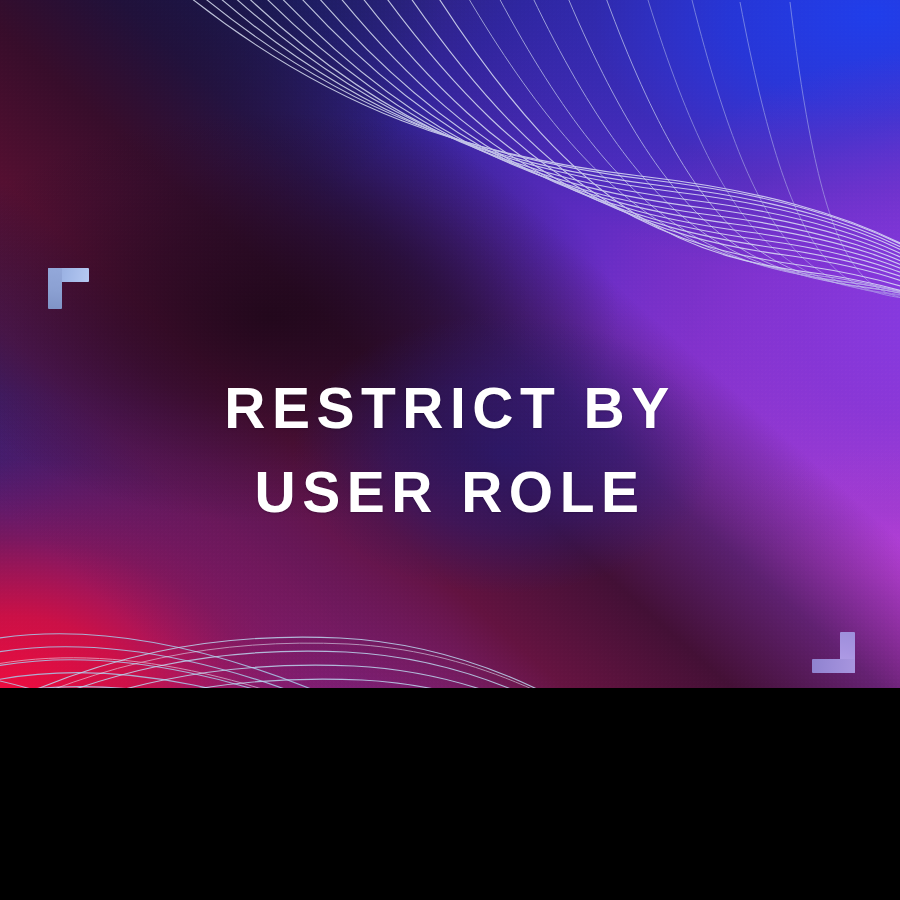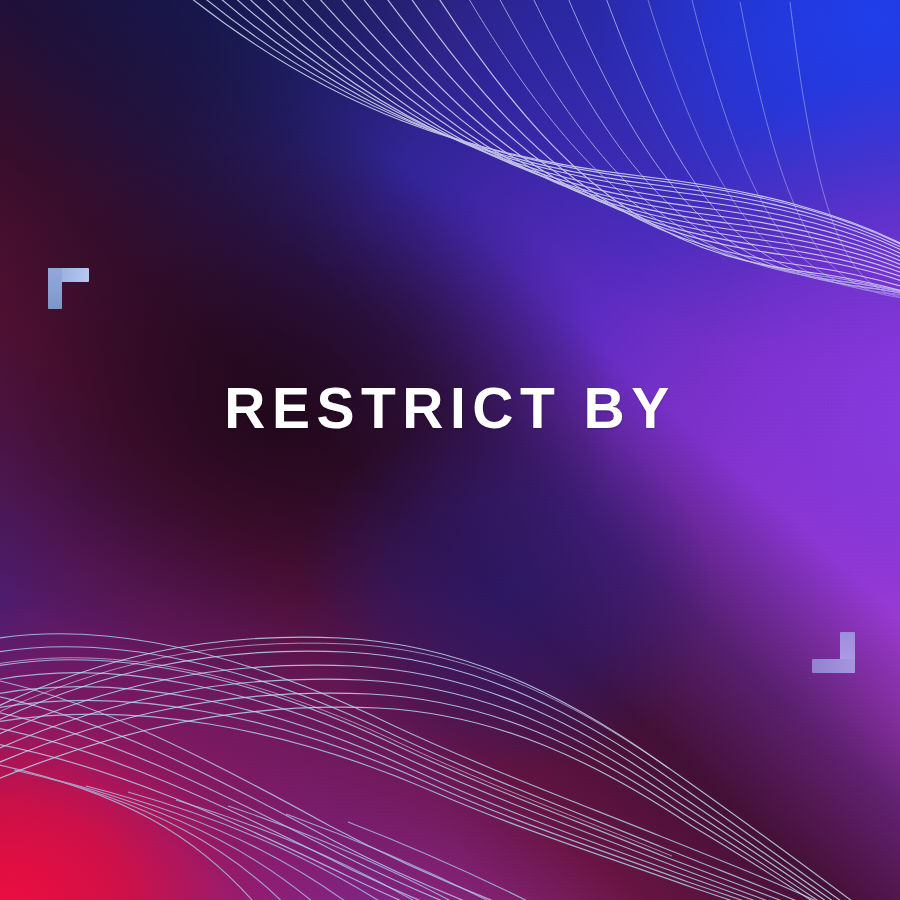--- a/index.html
+++ b/index.html
@@ -3,21 +3,21 @@
 <meta charset="utf-8">
 <style>
   html, body {
     margin: 0;
     padding: 0;
     background: #000;
   }
   #poster {
     position: relative;
     width: 900px;
-    height: 900px;
+    height: 688px;
     overflow: hidden;
     font-family: "Liberation Sans", sans-serif;
     background-color: #14532d;
   }
 
   
   .mesh {
     position: absolute;
     inset: 0;
     pointer-events: none;
@@ -270,15 +270,16 @@
     <span class="arm arm-v"></span>
   </div>
 
   <div class="corner-bracket" id="bracket-br">
     <span class="arm arm-v"></span>
     <span class="arm arm-h"></span>
   </div>
 
   <div id="headline">
     <span class="line">RESTRICT BY</span>
+    <span class="line">USER ROLE</span>
   </div>
 
 </div>
 
 </body></html>

